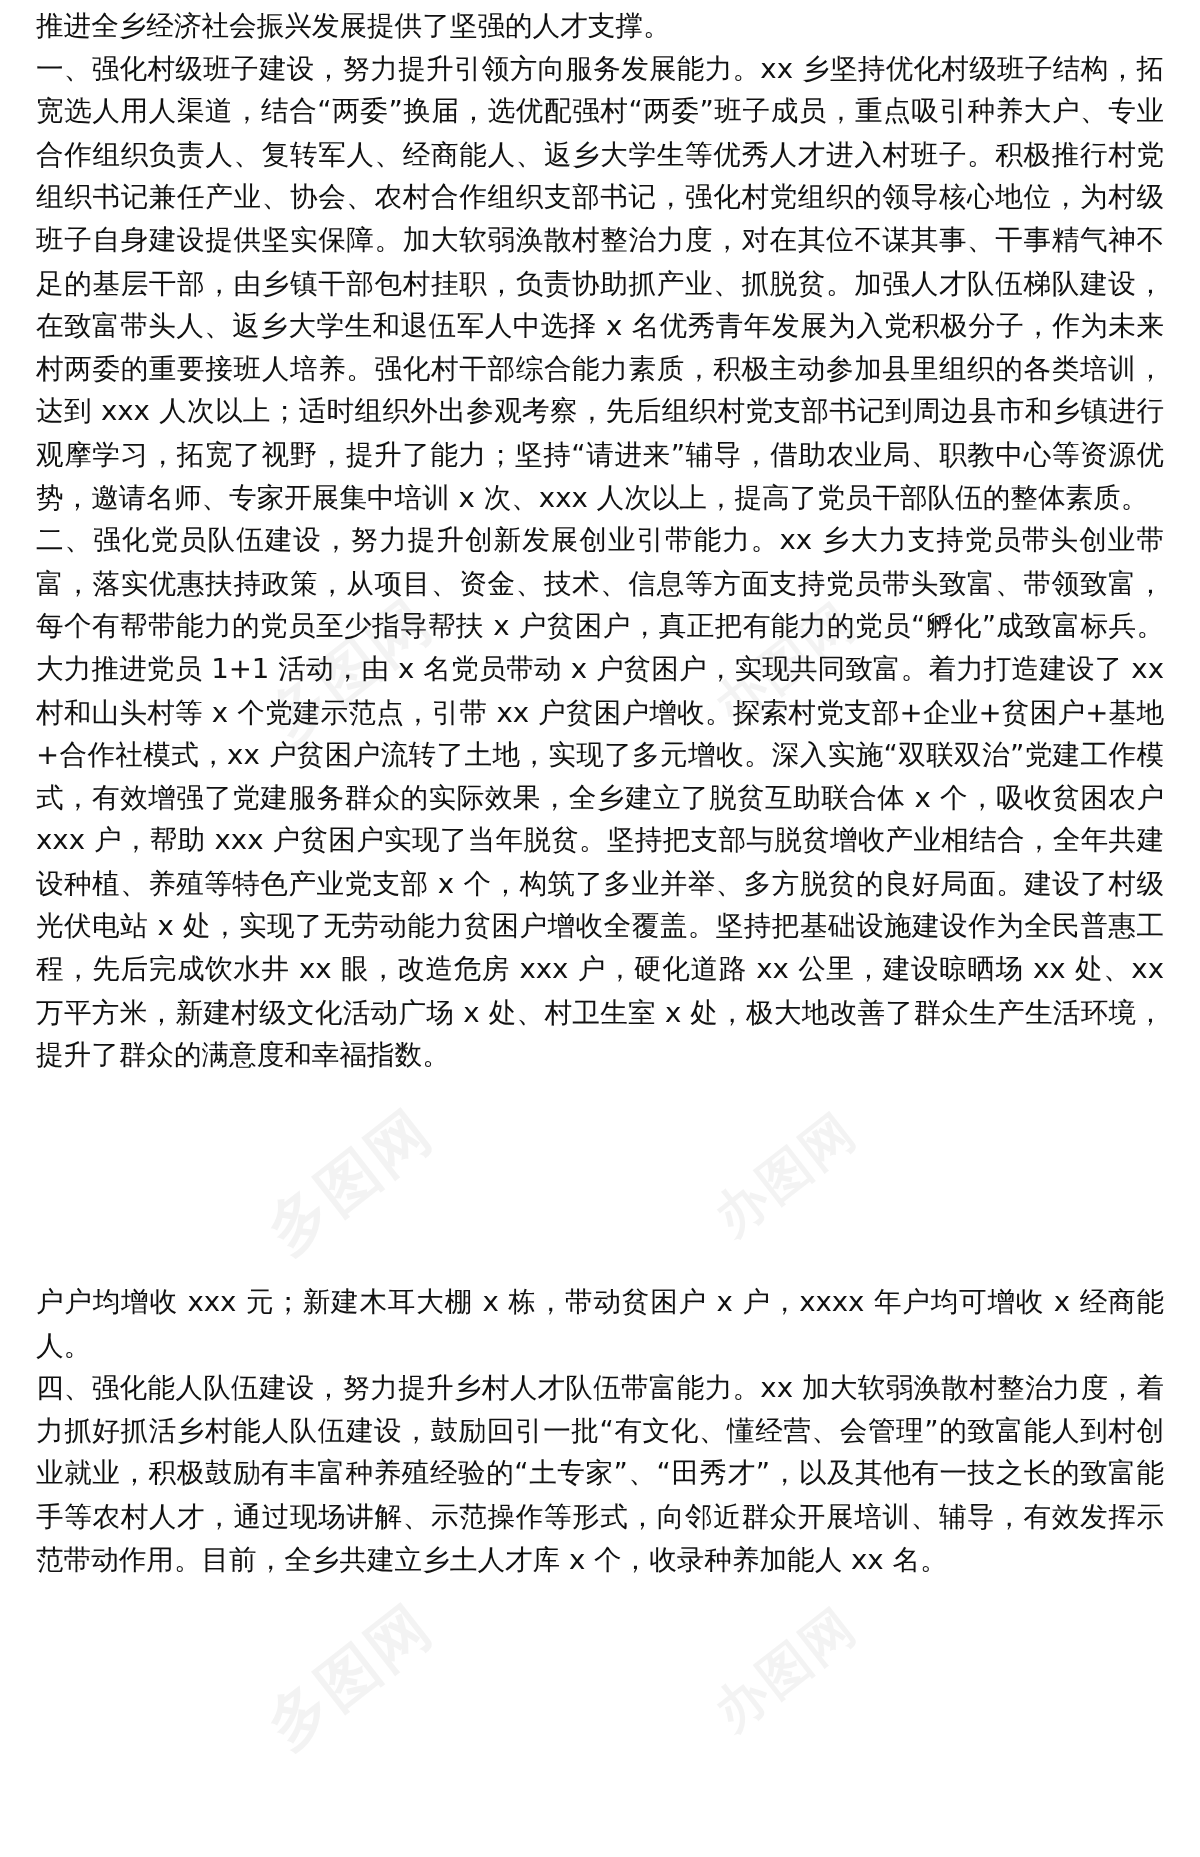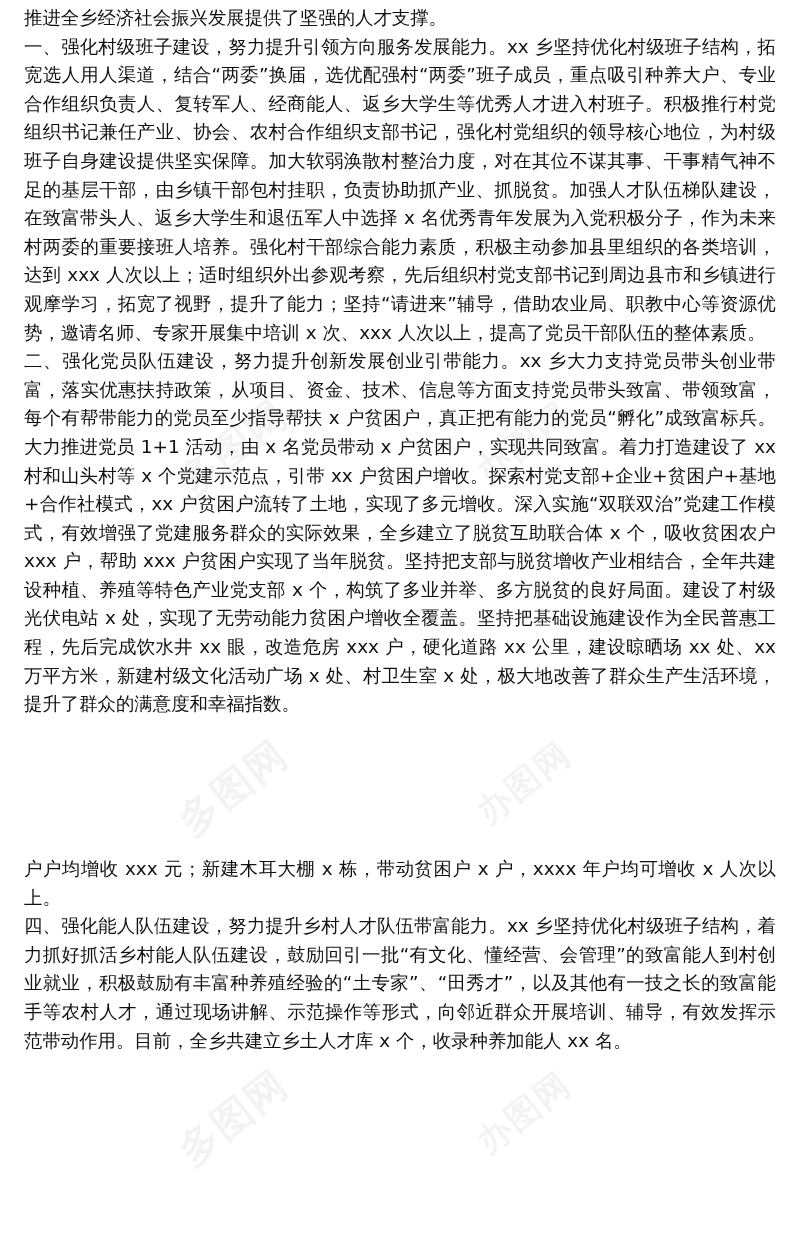--- a/index.html
+++ b/index.html
@@ -85,17 +85,17 @@
 
 <div class="page">
 
   <div class="doc-body">
     <p class="para">推进全乡经济社会振兴发展提供了坚强的人才支撑。</p>
     <p class="para">一、强化村级班子建设，努力提升引领方向服务发展能力。xx 乡坚持优化村级班子结构，拓宽选人用人渠道，结合“两委”换届，选优配强村“两委”班子成员，重点吸引种养大户、专业合作组织负责人、复转军人、经商能人、返乡大学生等优秀人才进入村班子。积极推行村党组织书记兼任产业、协会、农村合作组织支部书记，强化村党组织的领导核心地位，为村级班子自身建设提供坚实保障。加大软弱涣散村整治力度，对在其位不谋其事、干事精气神不足的基层干部，由乡镇干部包村挂职，负责协助抓产业、抓脱贫。加强人才队伍梯队建设，在致富带头人、返乡大学生和退伍军人中选择 x 名优秀青年发展为入党积极分子，作为未来村两委的重要接班人培养。强化村干部综合能力素质，积极主动参加县里组织的各类培训，达到 xxx 人次以上；适时组织外出参观考察，先后组织村党支部书记到周边县市和乡镇进行观摩学习，拓宽了视野，提升了能力；坚持“请进来”辅导，借助农业局、职教中心等资源优势，邀请名师、专家开展集中培训 x 次、xxx 人次以上，提高了党员干部队伍的整体素质。</p>
     <p class="para">二、强化党员队伍建设，努力提升创新发展创业引带能力。xx 乡大力支持党员带头创业带富，落实优惠扶持政策，从项目、资金、技术、信息等方面支持党员带头致富、带领致富，每个有帮带能力的党员至少指导帮扶 x 户贫困户，真正把有能力的党员“孵化”成致富标兵。大力推进党员 1+1 活动，由 x 名党员带动 x 户贫困户，实现共同致富。着力打造建设了 xx 村和山头村等 x 个党建示范点，引带 xx 户贫困户增收。探索村党支部+企业+贫困户+基地+合作社模式，xx 户贫困户流转了土地，实现了多元增收。深入实施“双联双治”党建工作模式，有效增强了党建服务群众的实际效果，全乡建立了脱贫互助联合体 x 个，吸收贫困农户 xxx 户，帮助 xxx 户贫困户实现了当年脱贫。坚持把支部与脱贫增收产业相结合，全年共建设种植、养殖等特色产业党支部 x 个，构筑了多业并举、多方脱贫的良好局面。建设了村级光伏电站 x 处，实现了无劳动能力贫困户增收全覆盖。坚持把基础设施建设作为全民普惠工程，先后完成饮水井 xx 眼，改造危房 xxx 户，硬化道路 xx 公里，建设晾晒场 xx 处、xx 万平方米，新建村级文化活动广场 x 处、村卫生室 x 处，极大地改善了群众生产生活环境，提升了群众的满意度和幸福指数。</p>
   </div>
 
   <div class="doc-tail">
-    <p class="para">户户均增收 xxx 元；新建木耳大棚 x 栋，带动贫困户 x 户，xxxx 年户均可增收 x 人次以上。</p>
-    <p class="para">四、强化能人队伍建设，努力提升乡村人才队伍带富能力。xx 乡坚持优化村级班子结构，着力抓好抓活乡村能人队伍建设，鼓励回引一批“有文化、懂经营、会管理”的致富能人到村创业就业，积极鼓励有丰富种养殖经验的“土专家”、“田秀才”，以及其他有一技之长的致富能手等农村人才，通过现场讲解、示范操作等形式，向邻近群众开展培训、辅导，有效发挥示范带动作用。目前，全乡共建立乡土人才库 x 个，收录种养加能人 xx 名。</p>
+    <p class="para">户户均增收 xxx 元；新建木耳大棚 x 栋，带动贫困户 x 户，xxxx 年户均可增收 x 经商能人。</p>
+    <p class="para">四、强化能人队伍建设，努力提升乡村人才队伍带富能力。xx 加大软弱涣散村整治力度，着力抓好抓活乡村能人队伍建设，鼓励回引一批“有文化、懂经营、会管理”的致富能人到村创业就业，积极鼓励有丰富种养殖经验的“土专家”、“田秀才”，以及其他有一技之长的致富能手等农村人才，通过现场讲解、示范操作等形式，向邻近群众开展培训、辅导，有效发挥示范带动作用。目前，全乡共建立乡土人才库 x 个，收录种养加能人 xx 名。</p>
   </div>
 
 </div>
 
 </body></html>

